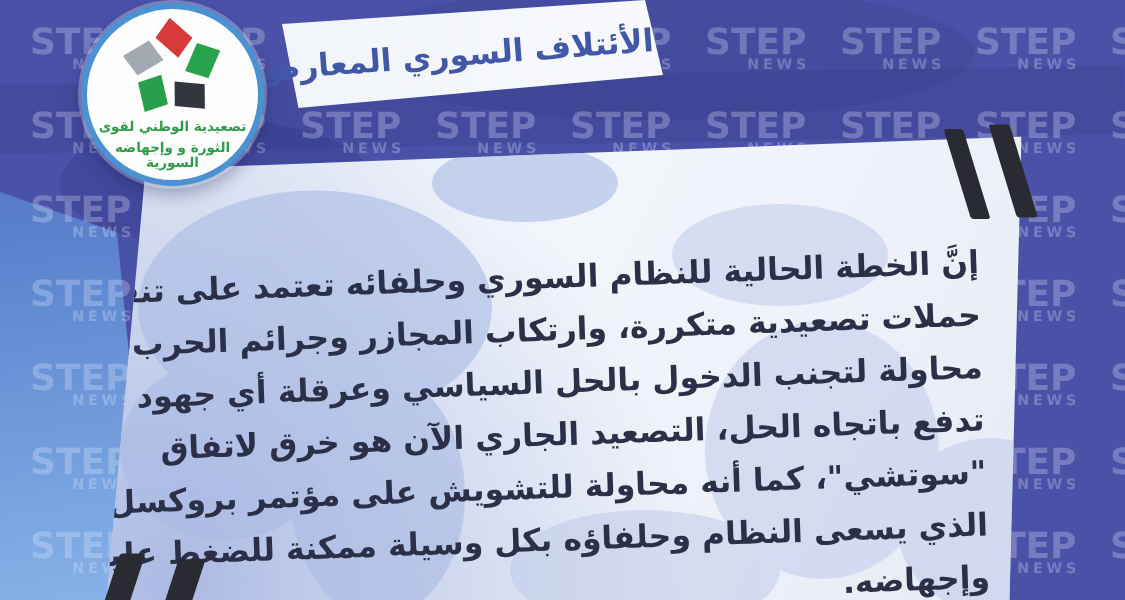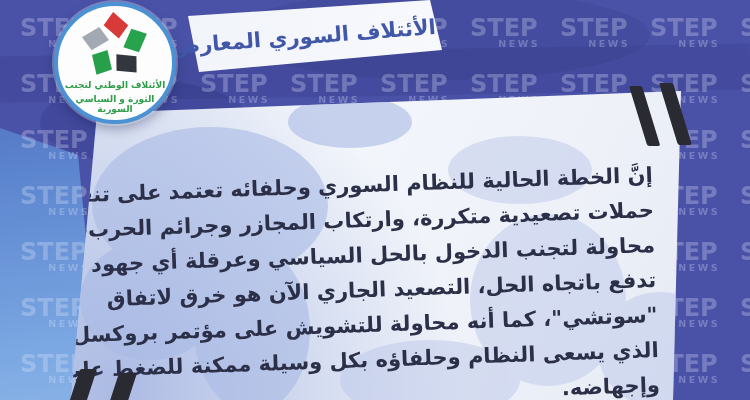--- a/index.html
+++ b/index.html
@@ -381,17 +381,17 @@
     <svg width="92" height="72" viewBox="-46 -40 92 76">
       <g transform="translate(0,-2)">
         <polygon points="-2,-36 14,-22 4,-8 -12,-22" fill="#d83a3a" transform="rotate(0)"></polygon>
         <polygon points="-2,-36 14,-22 4,-8 -12,-22" fill="#27a24d" transform="rotate(72)"></polygon>
         <polygon points="-2,-36 14,-22 4,-8 -12,-22" fill="#33363d" transform="rotate(144)"></polygon>
         <polygon points="-2,-36 14,-22 4,-8 -12,-22" fill="#28a04b" transform="rotate(216)"></polygon>
         <polygon points="-2,-36 14,-22 4,-8 -12,-22" fill="#a3a9b2" transform="rotate(288)"></polygon>
         <circle cx="0" cy="0" r="6" fill="#fdfdfe"></circle>
       </g>
     </svg>
-    <div class="logo-t1">الأئتلاف الوطني لتجنب</div>
-    <div class="logo-t2">الثورة و السياسي السورية</div>
+    <div class="logo-t1">تصعيدية الوطني لقوى</div>
+    <div class="logo-t2">الثورة و وإجهاضه السورية</div>
   </div>
 
 </div>
 
 </body></html>

